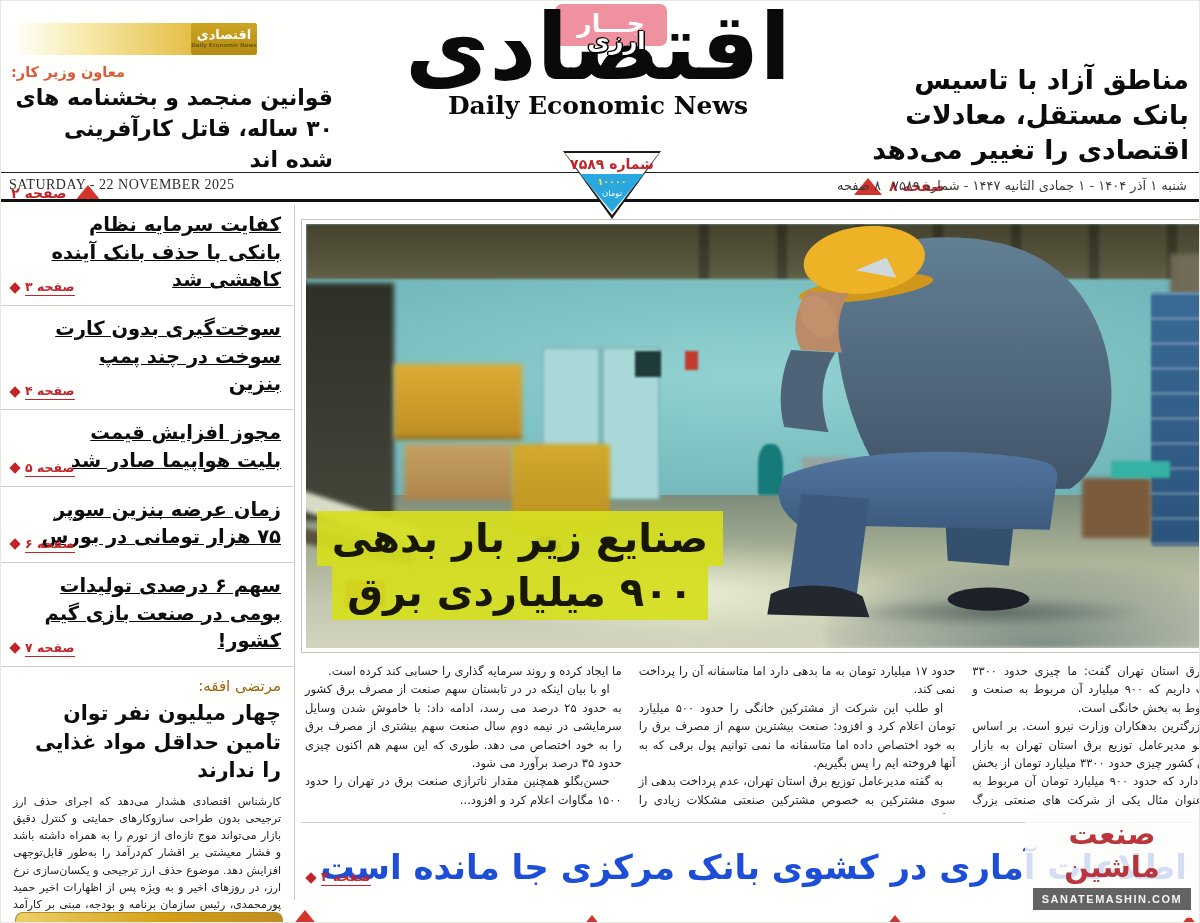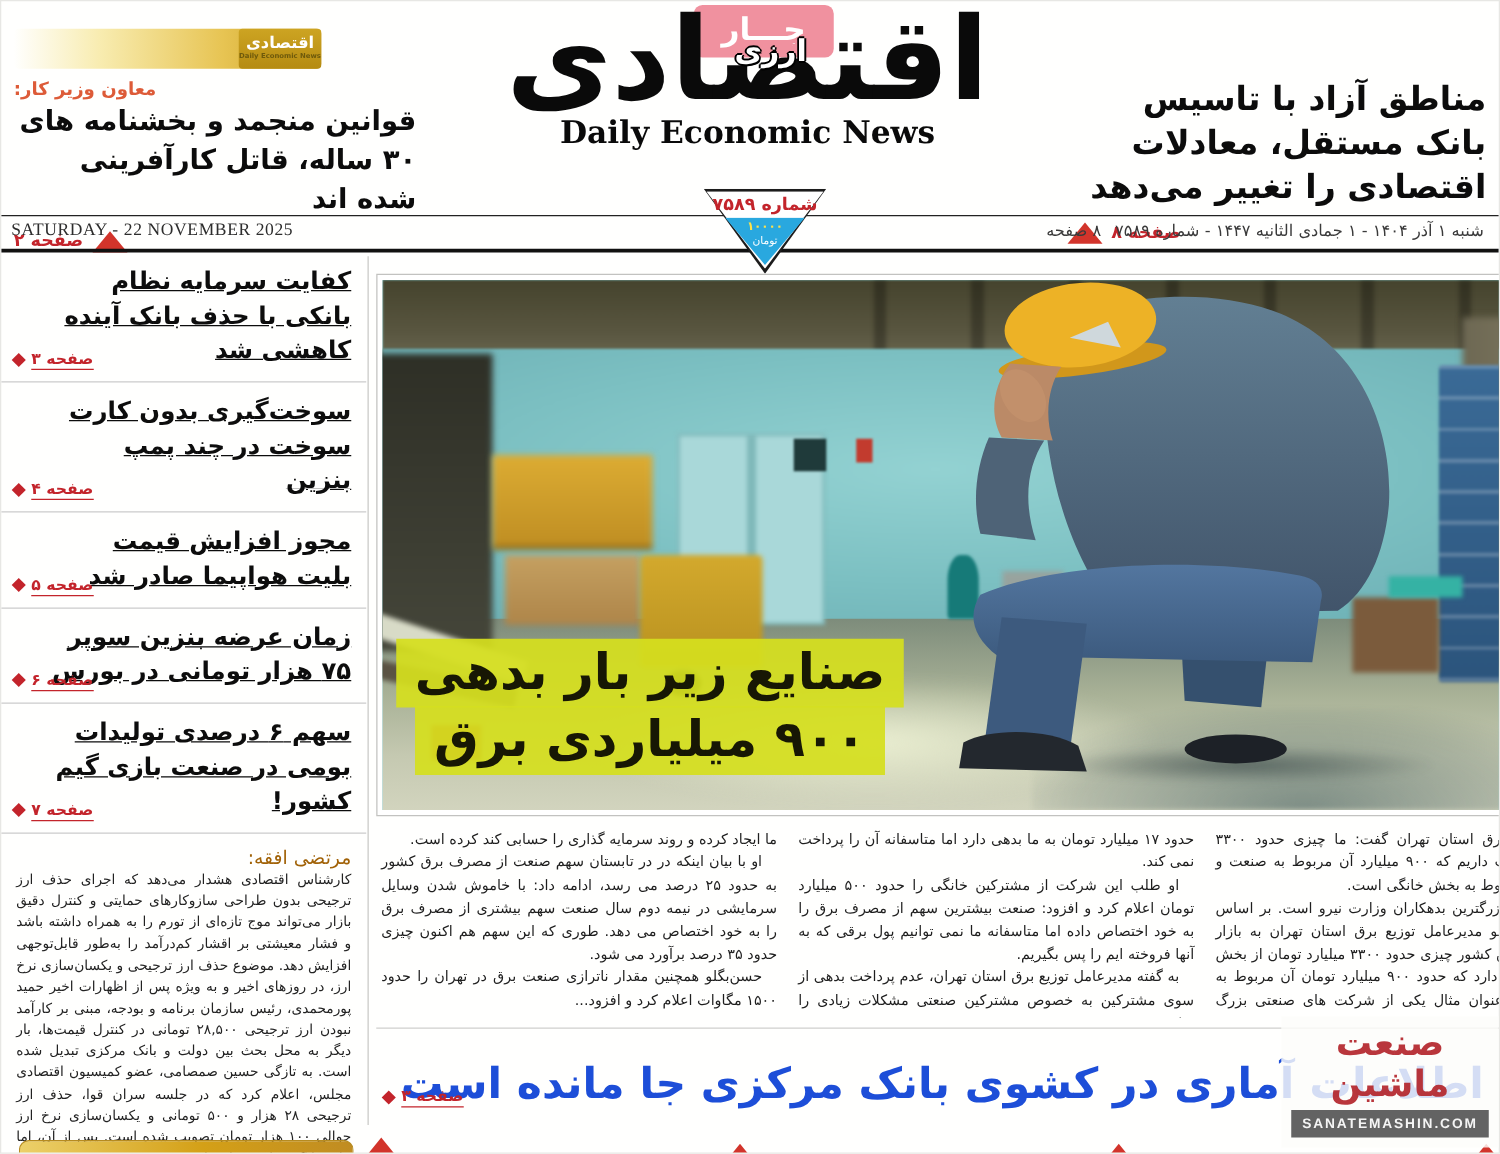--- a/index.html
+++ b/index.html
@@ -212,20 +212,21 @@
   </div>
   <div class="sb-item fa">
     <h3>سهم ۶ درصدی تولیدات بومی در صنعت بازی گیم کشور!</h3>
     <div class="dmark" dir="ltr">
       <span class="diamond"></span>
       <span class="pg fa">صفحه ۷</span>
     </div>
   </div>
   <div class="sb-op fa">
     <div class="op-kicker">مرتضی افقه:</div>
+    <h3>چهار میلیون نفر توان تامین حداقل مواد غذایی را ندارند</h3>
     <p class="op-body">کارشناس اقتصادی هشدار می‌دهد که اجرای حذف ارز ترجیحی بدون طراحی سازوکارهای حمایتی و کنترل دقیق بازار می‌تواند موج تازه‌ای از تورم را به همراه داشته باشد و فشار معیشتی بر اقشار کم‌درآمد را به‌طور قابل‌توجهی افزایش دهد. موضوع حذف ارز ترجیحی و یکسان‌سازی نرخ ارز، در روزهای اخیر و به ویژه پس از اظهارات اخیر حمید پورمحمدی، رئیس سازمان برنامه و بودجه، مبنی بر کارآمد نبودن ارز ترجیحی ۲۸,۵۰۰ تومانی در کنترل قیمت‌ها، بار دیگر به محل بحث بین دولت و بانک مرکزی تبدیل شده است. به تازگی حسین صمصامی، عضو کمیسیون اقتصادی مجلس، اعلام کرد که در جلسه سران قوا، حذف ارز ترجیحی ۲۸ هزار و ۵۰۰ تومانی و یکسان‌سازی نرخ ارز حوالی ۱۰۰ هزار تومان تصویب شده است. پس از آن، اما علیرضا گچ‌پززاده، معاون ارزی...</p>
 
   </div>
 </div>
 
 <div class="lead">
   <div class="photo-frame">
     <div class="photo">
       <div class="ly ph-ceiling"></div>
       <div class="ly ph-beams"></div>

